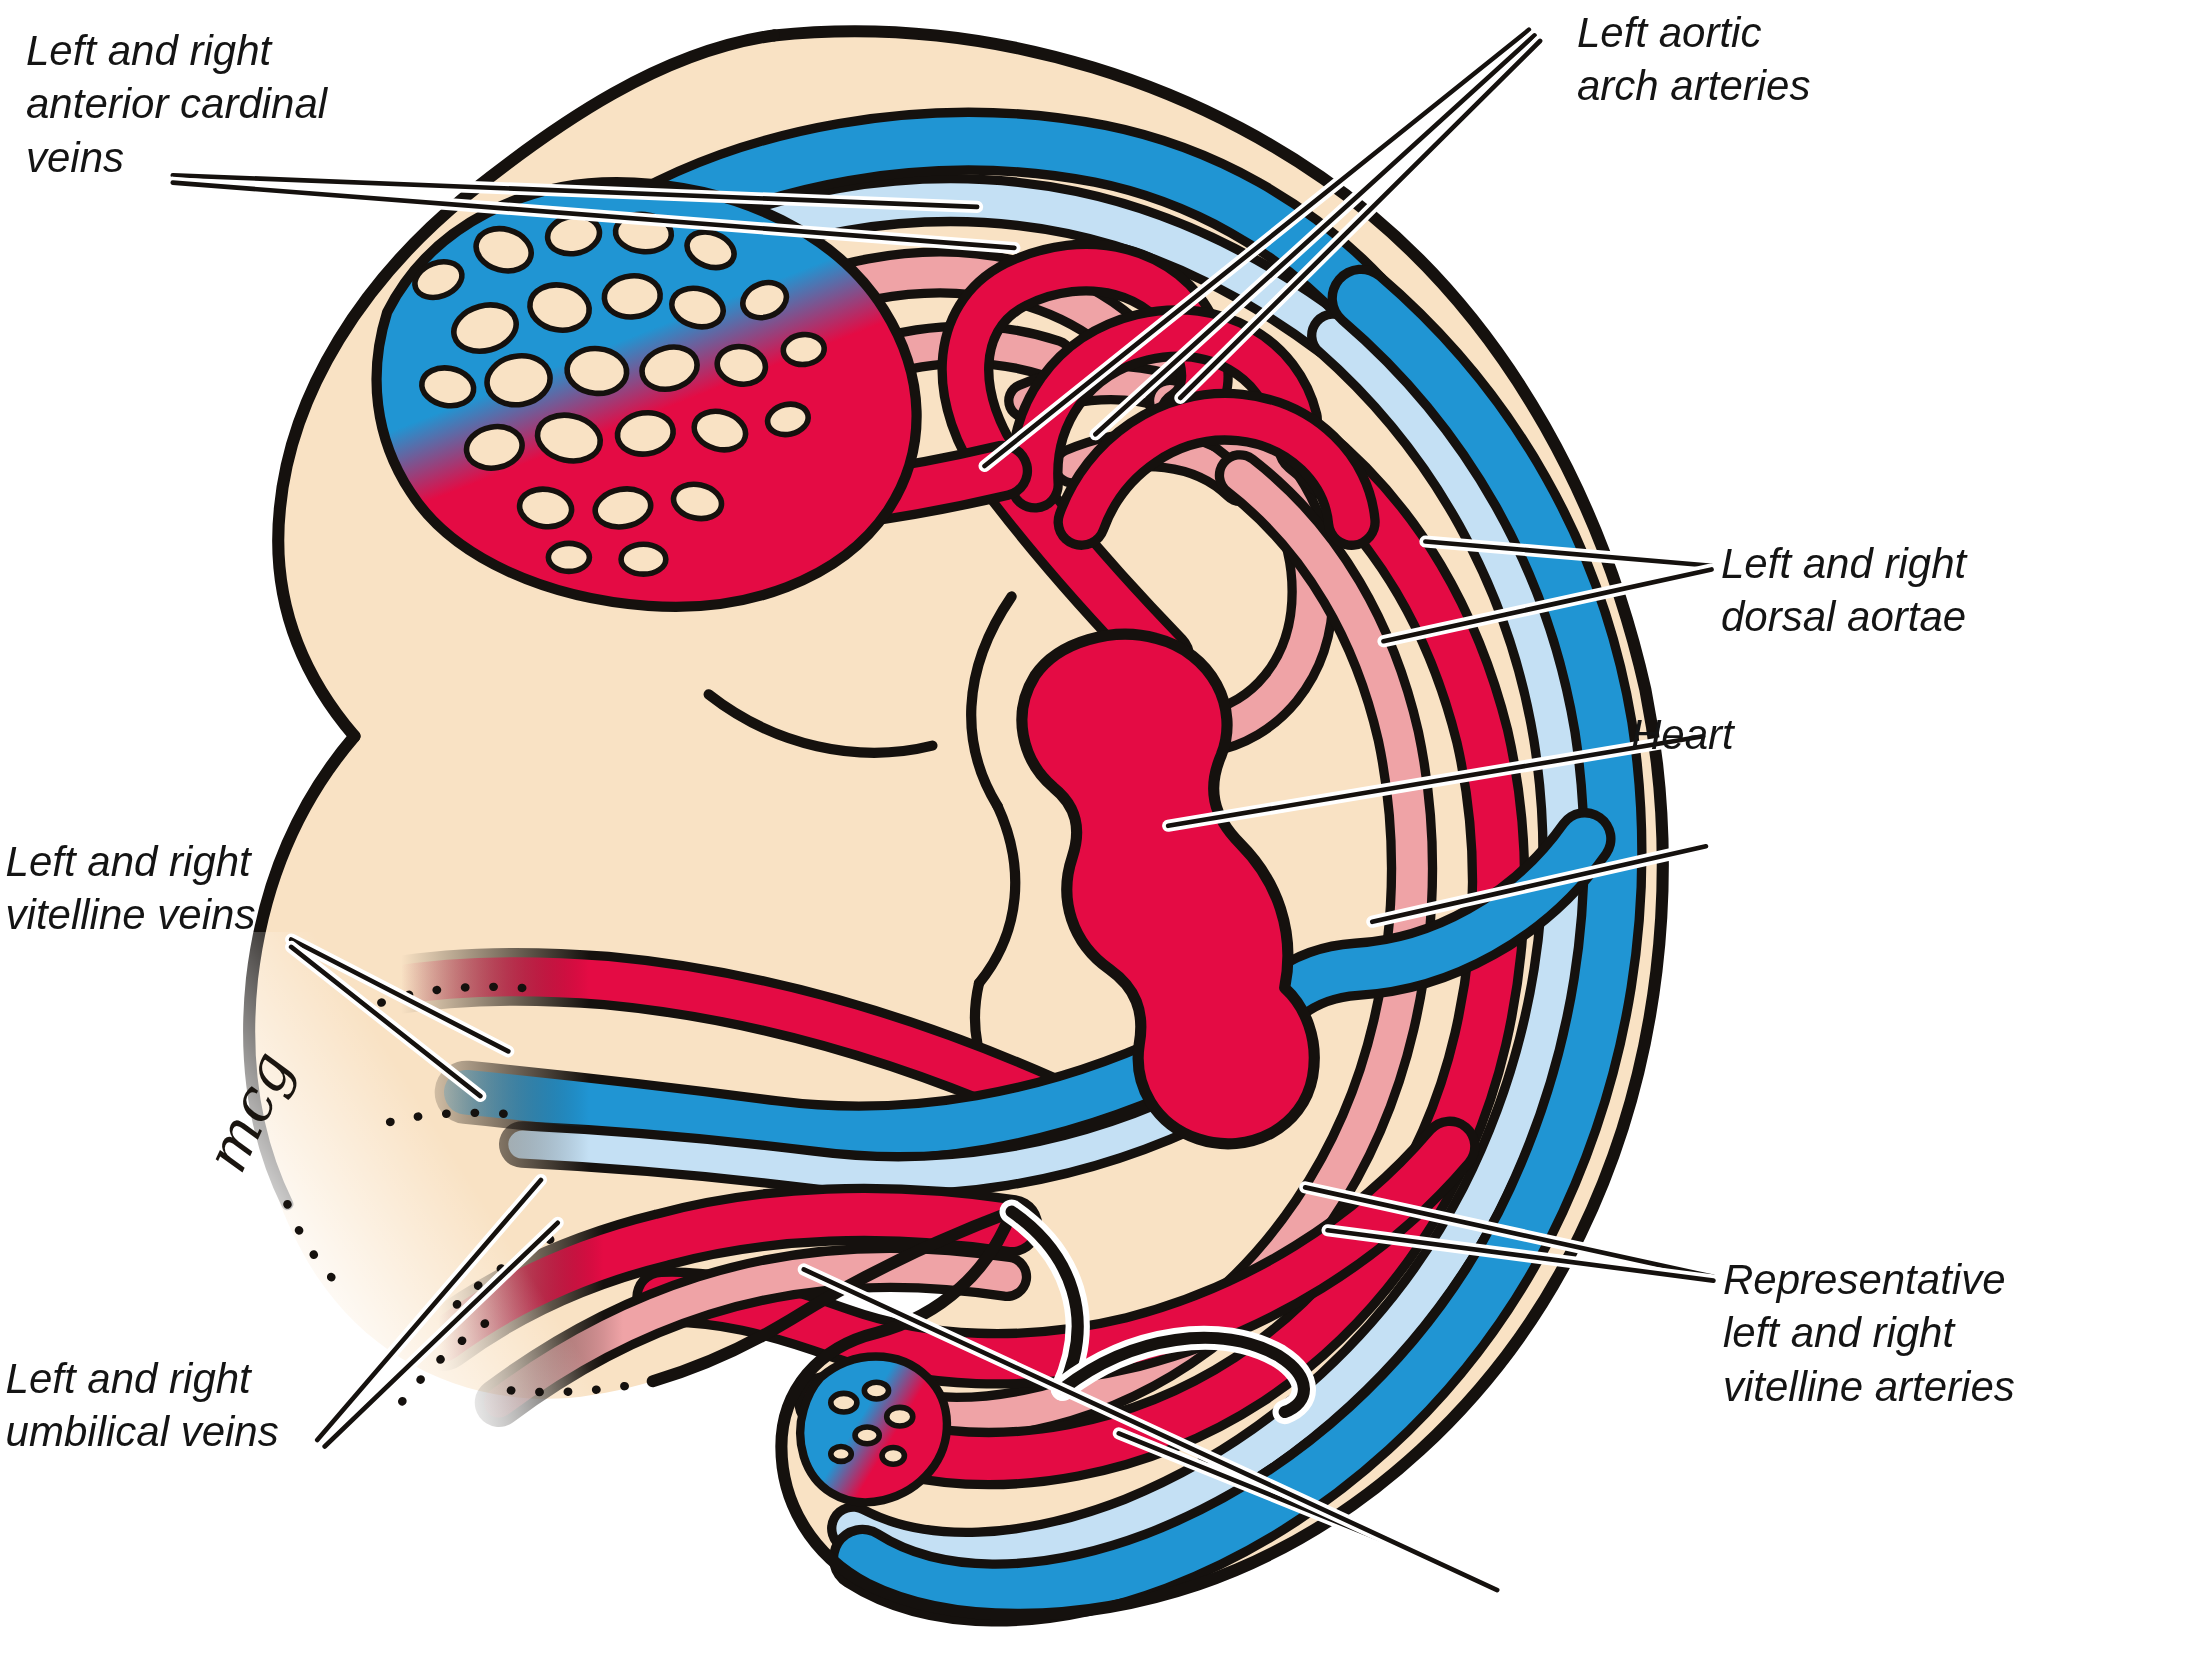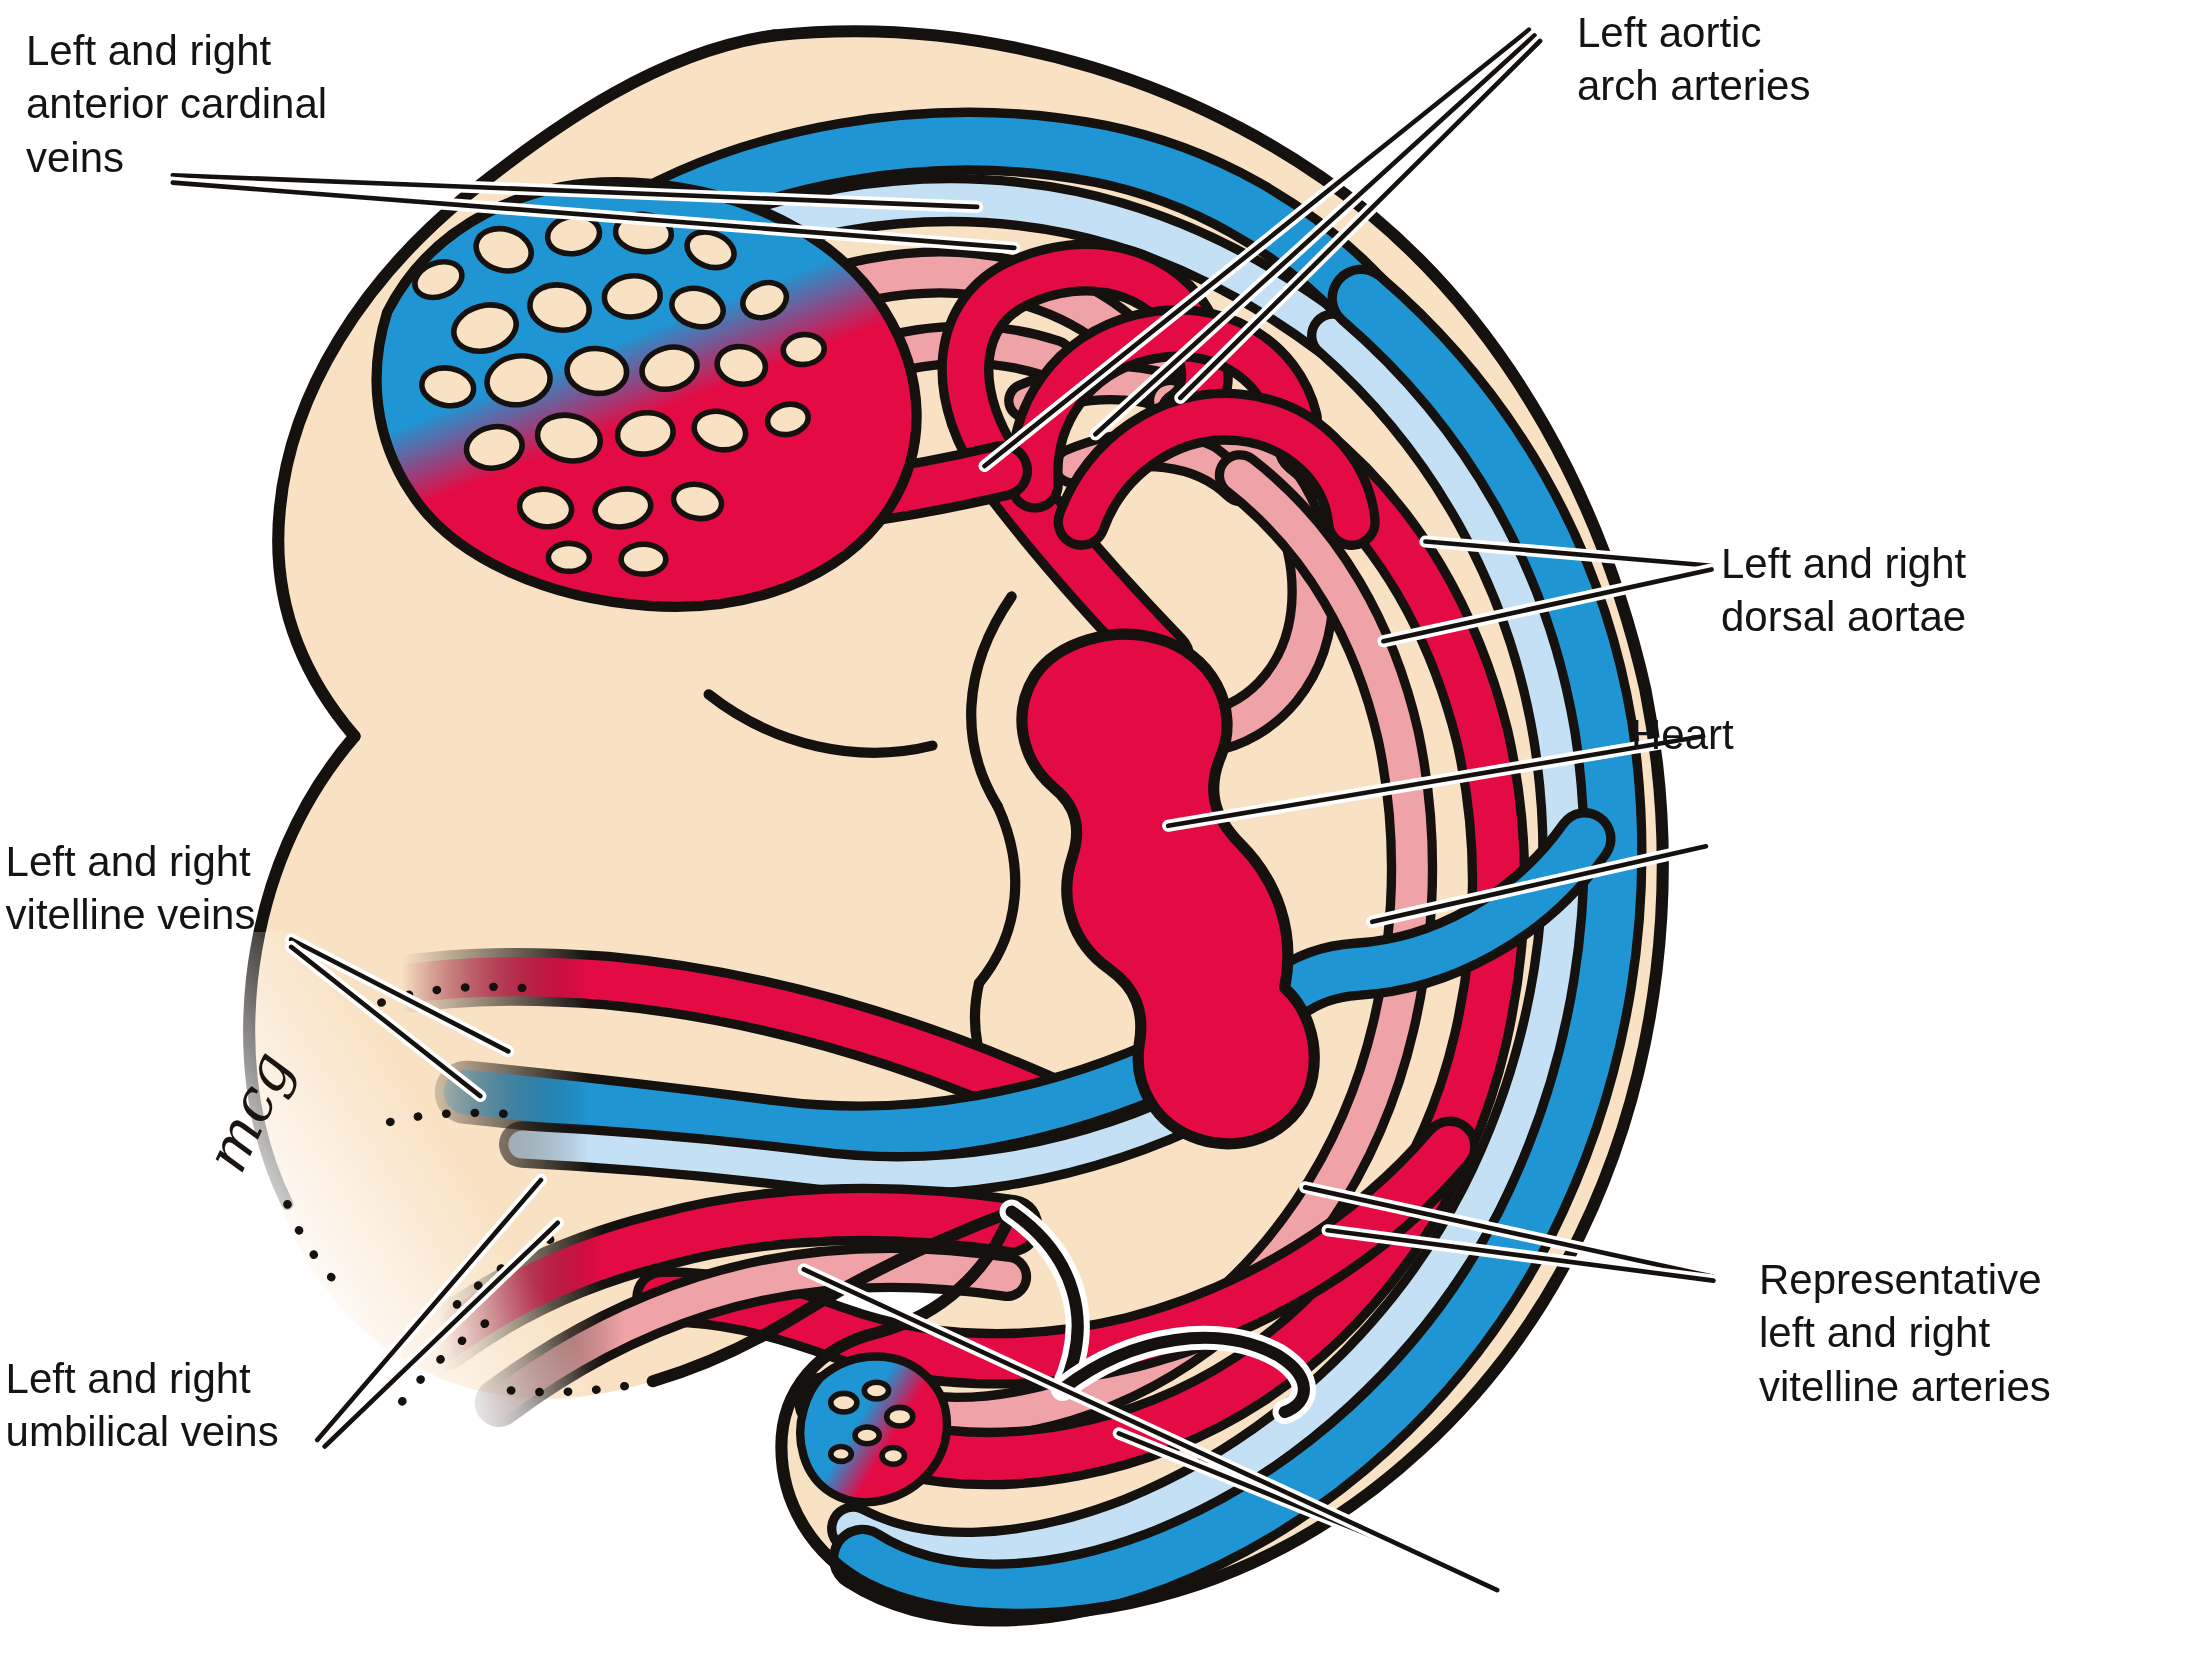--- a/index.html
+++ b/index.html
@@ -1,20 +1,20 @@
 <!DOCTYPE html>
 <html style="font-size:15px"><head>
 <meta charset="utf-8">
 <style>
   html,body{margin:0;padding:0;background:#ffffff;}
   #stage{position:relative;width:2204px;height:1659px;background:#ffffff;overflow:hidden;
          font-family:"Liberation Sans",sans-serif;}
   svg{position:absolute;left:0;top:0;}
   .lbl{position:absolute;font-family:"Liberation Sans",sans-serif;font-size:42px;line-height:1.27;
-       color:#141414;white-space:pre-line;}
+       color:#141414;white-space:pre-line;font-style:italic;}
   .vessel,.leader{fill:none;stroke-linecap:round;stroke-linejoin:round;}
   .outline{fill:none;stroke:#15110e;stroke-width:13;stroke-linecap:round;stroke-linejoin:round;}
   .facecurve{fill:none;stroke:#15110e;stroke-width:11;stroke-linecap:round;}
   .hole{fill:#f9e2c4;stroke:#15110e;stroke-width:6;}
   .dots{fill:none;stroke:#15110e;stroke-width:9;stroke-linecap:round;stroke-dasharray:0.5 30;}
 </style>
 </head>
 <body>
 
 <div id="stage">
@@ -320,18 +320,18 @@
 veins</div>
 <div class="lbl" style="left:1577px;top:5.6px;">Left aortic
 arch arteries</div>
 <div class="lbl" style="left:1721px;top:537px;">Left and right
 dorsal aortae</div>
 <div class="lbl" style="left:1631px;top:708px;">Heart</div>
 <div class="lbl" style="left:5.6px;top:835px;">Left and right
 vitelline veins</div>
 <div class="lbl" style="left:5.6px;top:1352px;">Left and right
 umbilical veins</div>
-<div class="lbl" style="left:1723px;top:1253px;margin-left:36px;">Representative
+<div class="lbl" style="left:1723px;top:1253px;">Representative
 left and right
 vitelline arteries</div>
 
 </div>
 
 
 </body></html>

